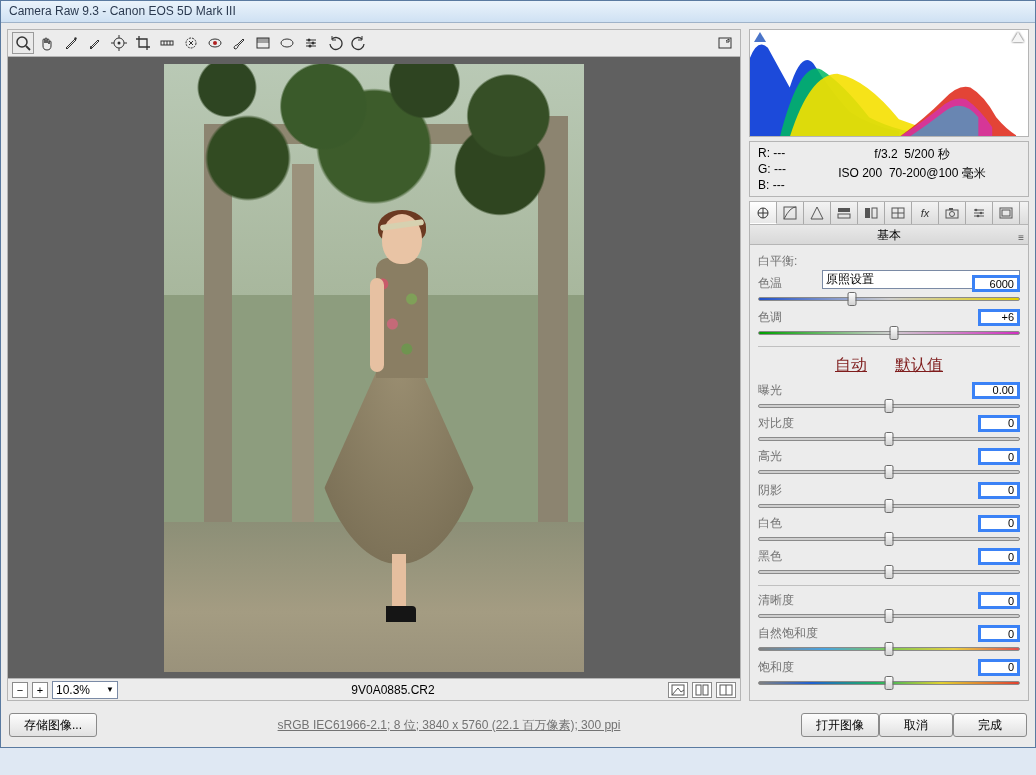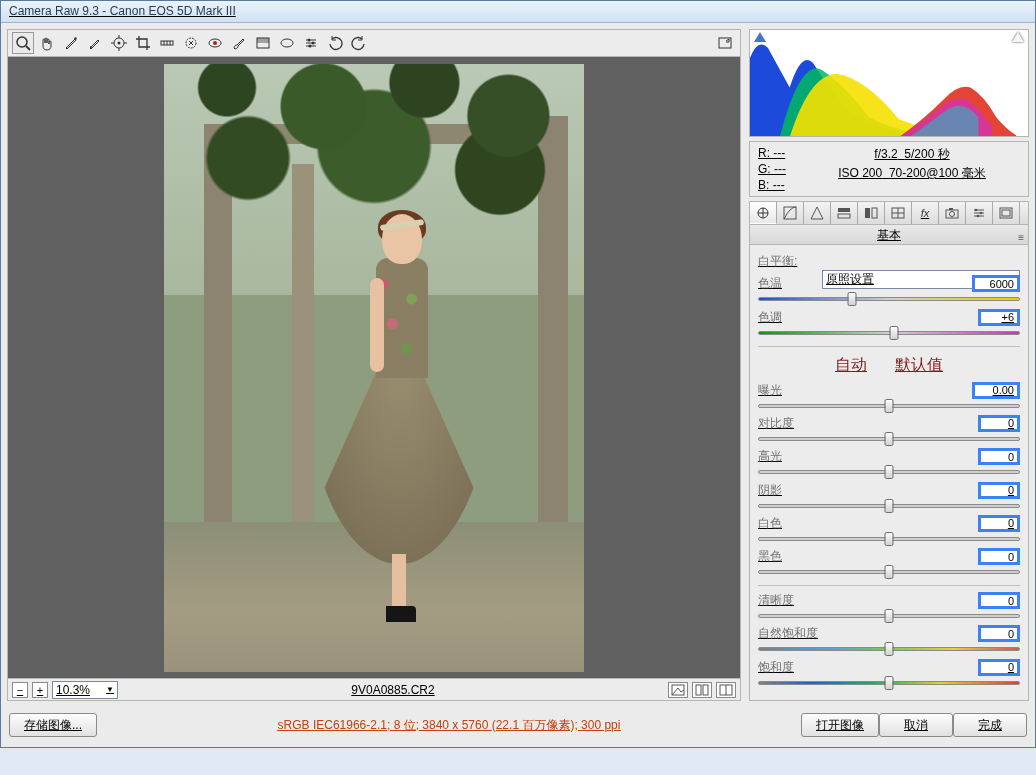--- a/index.html
+++ b/index.html
@@ -1,17 +1,17 @@
 <!DOCTYPE html>
 <html><head>
 <meta charset="utf-8">
 <style>
   * { box-sizing: border-box; margin: 0; padding: 0; font-family: "Microsoft YaHei", "SimSun", Tahoma, sans-serif; font-size: 12px; }
   body { background: #dfe8f3; width: 1036px; }
-  .window { width: 1036px; background: #ebebeb; border: 1px solid #5a7aa0; text-decoration: underline; }
+  .window { width: 1036px; background: #ebebeb; border: 1px solid #5a7aa0; }
   .titlebar { height: 22px; background: linear-gradient(#eaf3fb,#cfe1f3); color: #2b3a50; padding: 3px 8px; border-bottom: 1px solid #9fb3c9; font-size: 12px; }
   .content { display: flex; padding: 6px; gap: 8px; }
   .left-pane { flex: 1; display: flex; flex-direction: column; }
   .toolbar { height: 28px; background: #ececec; border: 1px solid #b5b5b5; display: flex; align-items: center; padding: 2px 4px; gap: 2px; }
   .toolbar .tbtn { width: 22px; height: 22px; display:flex; align-items:center; justify-content:center; border:1px solid transparent; color:#333; cursor:pointer; }
   .toolbar .tbtn.sel { background:#eaeaea; border:1px solid #9a9a9a; }
   .toolbar .spacer { flex:1; }
   .preview { border:1px solid #b5b5b5; border-top:none; flex:1; height:640px; background:#606060; display:flex; align-items:center; justify-content:center; position:relative; }
   .photo { width:420px; height:608px; background:#7d8b6e; position:relative; overflow:hidden; box-shadow:0 0 0 1px #333 inset; }
   .sky { position:absolute; inset:0; background:linear-gradient(#b9c9b5 0%, #a8b79d 38%, #8d9d7e 38%, #8d9d7e 100%); }
@@ -72,21 +72,21 @@
   .slider.temp .track{ background:linear-gradient(90deg,#2050c8,#cfcfcf 50%,#e5d000);}
   .slider.tint .track{ background:linear-gradient(90deg,#00a000,#cfcfcf 50%,#d030c0);}
   .slider.vib .track{ background:linear-gradient(90deg,#808080,#4aa3e0 25%, #7ec850 50%, #e8d040 75%, #e05050);}
   .slider.sat .track{ background:linear-gradient(90deg,#808080,#2060d0 20%,#20b060 45%,#e0d030 70%,#e04030);}
   .sep{ height:1px; background:#c0c0c0; margin:4px 0 6px 0;}
   .linkrow{ display:flex; justify-content:center; gap:28px; margin:2px 0 6px 0;}
   .linkrow a{ color:#7f1d1d; text-decoration:underline; cursor:pointer; font-size:16px;}
   .bottombar{ display:flex; align-items:center; padding:6px 8px 10px 8px; gap:0;}
   .btn{ height:24px; padding:0 14px; background:linear-gradient(#fdfdfd,#e1e1e1); border:1px solid #8a8a8a; border-radius:3px; cursor:pointer; font-size:12px; min-width:74px; text-align:center; line-height:22px;}
   .infolink{ flex:1; text-align:center; }
-  .infolink a{ color:#c2410c; text-decoration:underline; font-size:12px; cursor:pointer;}
+  .infolink a{ color:#737373; text-decoration:underline; font-size:12px; cursor:pointer;}
   svg{display:block;}
 </style>
 </head>
 <body>
 
 <div class="window">
   <div class="titlebar">
     <span>Camera Raw 9.3  -  Canon EOS 5D Mark III</span>
   </div>
 

